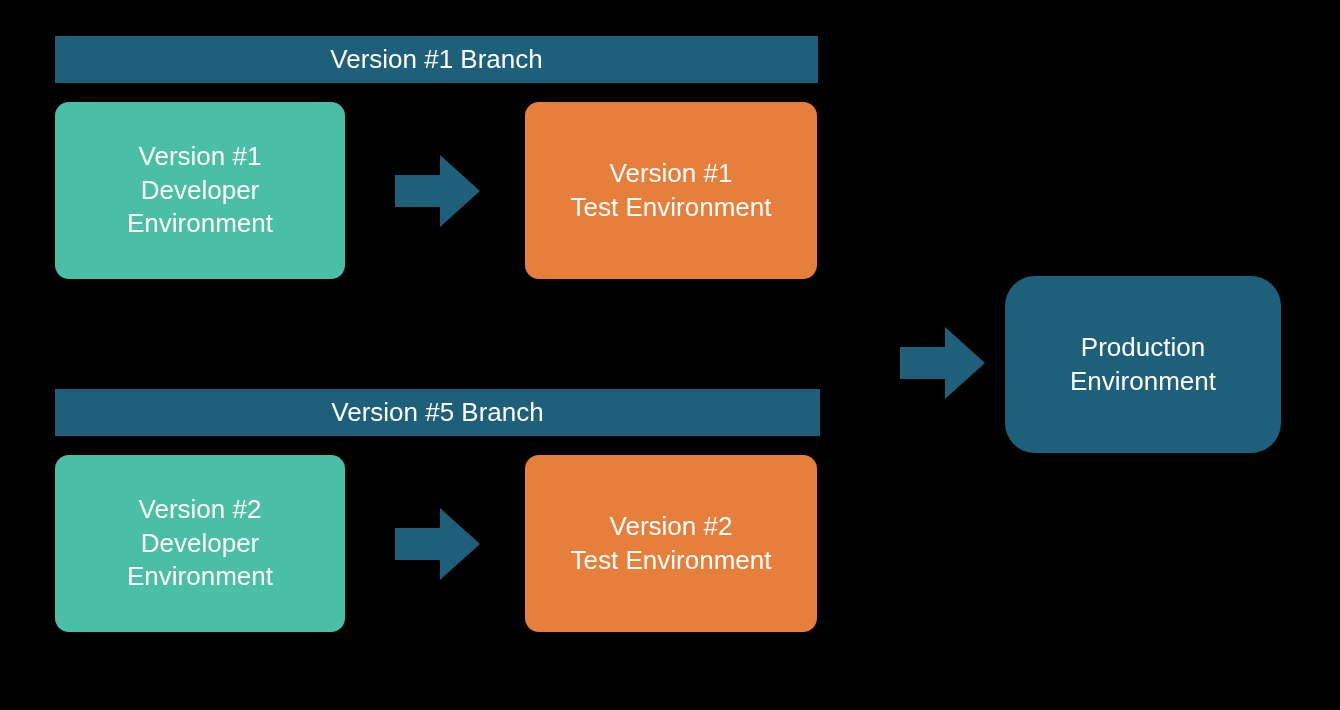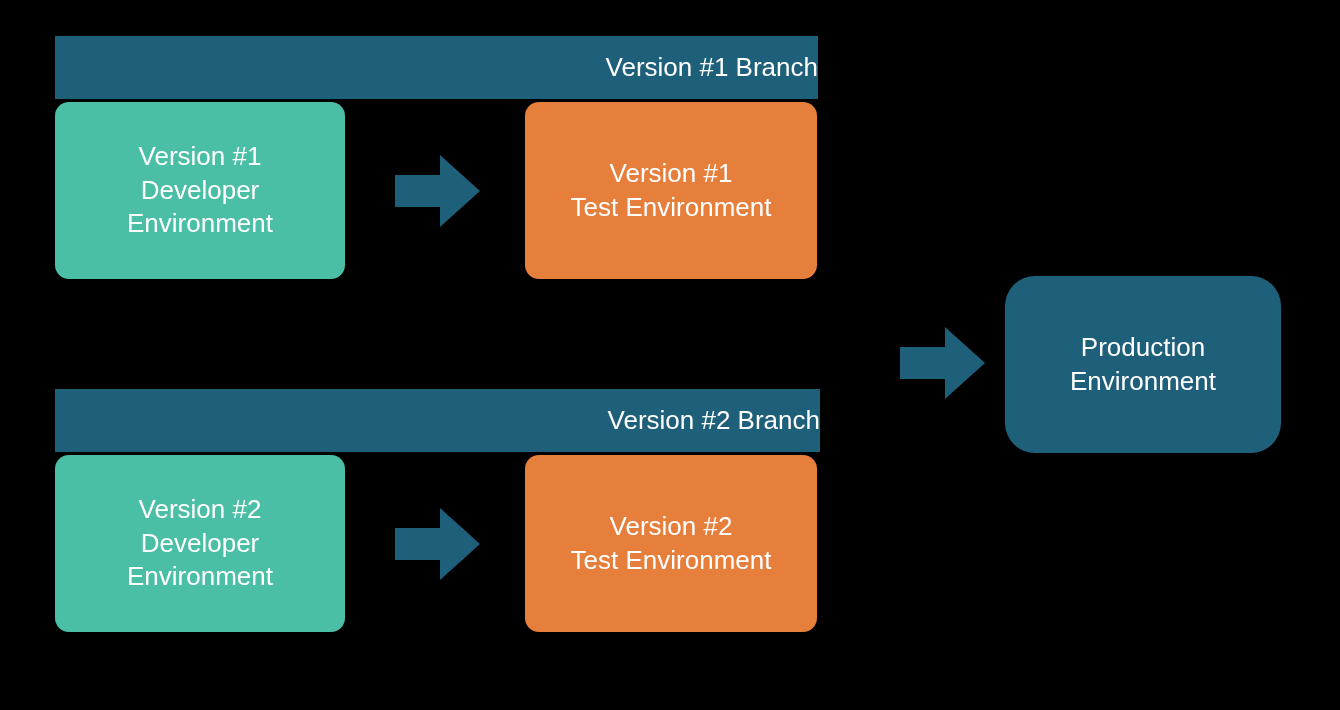--- a/index.html
+++ b/index.html
@@ -8,22 +8,22 @@
       width: 1340px;
       height: 710px;
       position: relative;
       font-family: Arial, Helvetica, sans-serif;
       overflow: hidden;
     }
     .branch-header {
       background: #1e5f7a;
       color: #fff;
       font-size: 26px;
-      text-align: right;
-      padding: 16px 0;
+      text-align: center;
+      padding: 8px 0;
       position: absolute;
     }
     .dev-box {
       background: #4bbfa6;
       color: #fff;
       font-size: 26px;
       text-align: center;
       border-radius: 14px;
       display: flex;
       align-items: center;
@@ -69,21 +69,21 @@
 </div>
 
 <svg class="arrow" style="left:395px; top:155px;" width="85" height="72" viewBox="0 0 85 72">
   <polygon points="0,20 45,20 45,0 85,36 45,72 45,52 0,52" fill="#1e5f7a"></polygon>
 </svg>
 
 <div class="test-box" style="left:525px; top:102px; width:292px; height:177px;">
   <span>Version #1<br>Test Environment</span>
 </div>
 
-<div class="branch-header" style="left:55px; top:389px; width:765px;">Version #2 Branch</div>
+<div class="branch-header" style="left:55px; top:389px; width:765px;">Version #5 Branch</div>
 
 <div class="dev-box" style="left:55px; top:455px; width:290px; height:177px;">
   <span>Version #2<br>Developer<br>Environment</span>
 </div>
 
 <svg class="arrow" style="left:395px; top:508px;" width="85" height="72" viewBox="0 0 85 72">
   <polygon points="0,20 45,20 45,0 85,36 45,72 45,52 0,52" fill="#1e5f7a"></polygon>
 </svg>
 
 <div class="test-box" style="left:525px; top:455px; width:292px; height:177px;">

